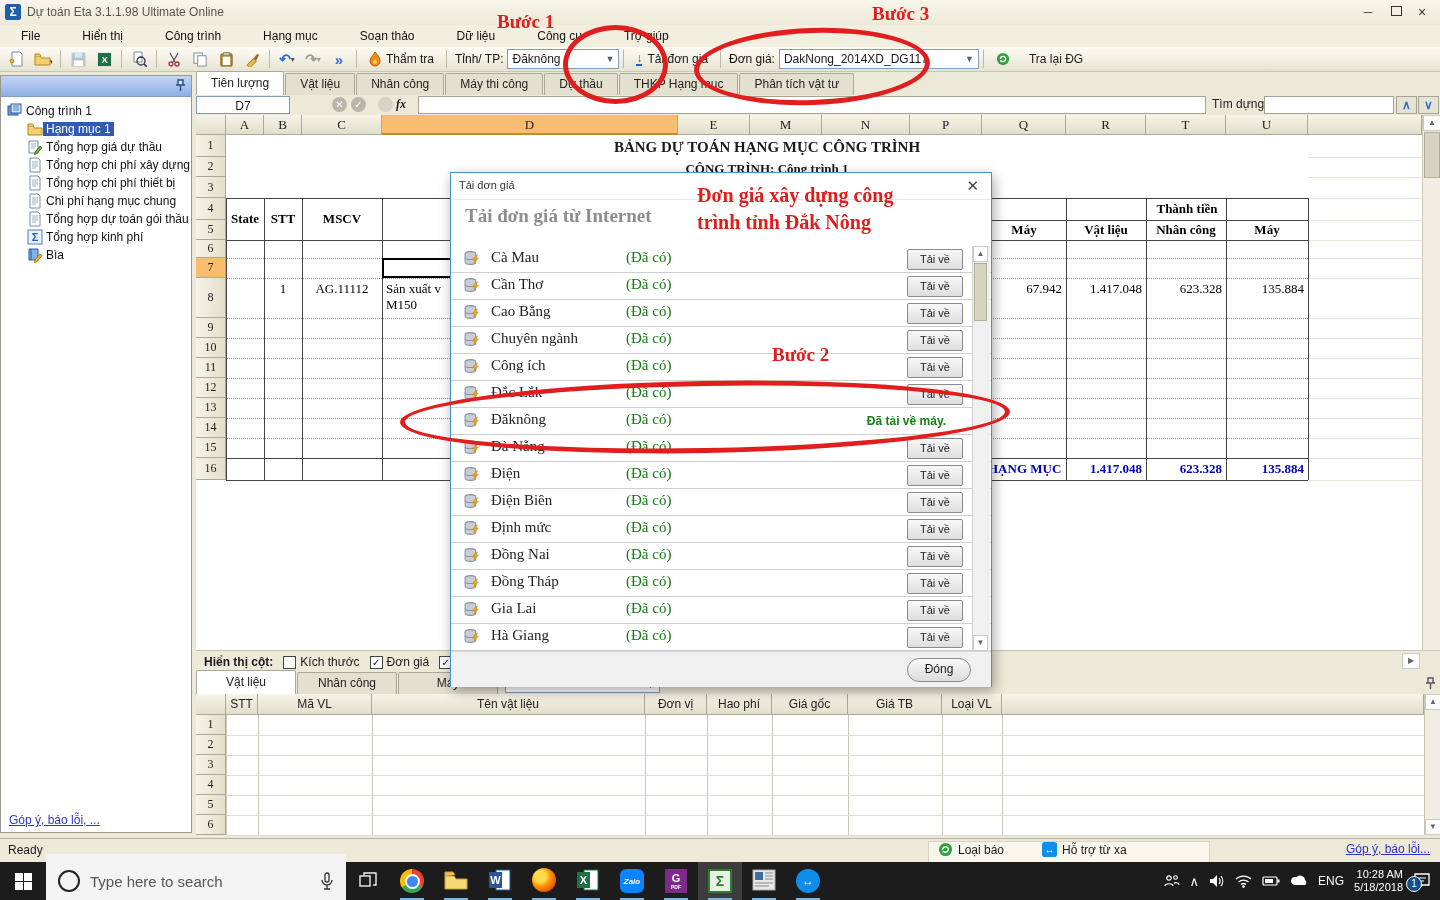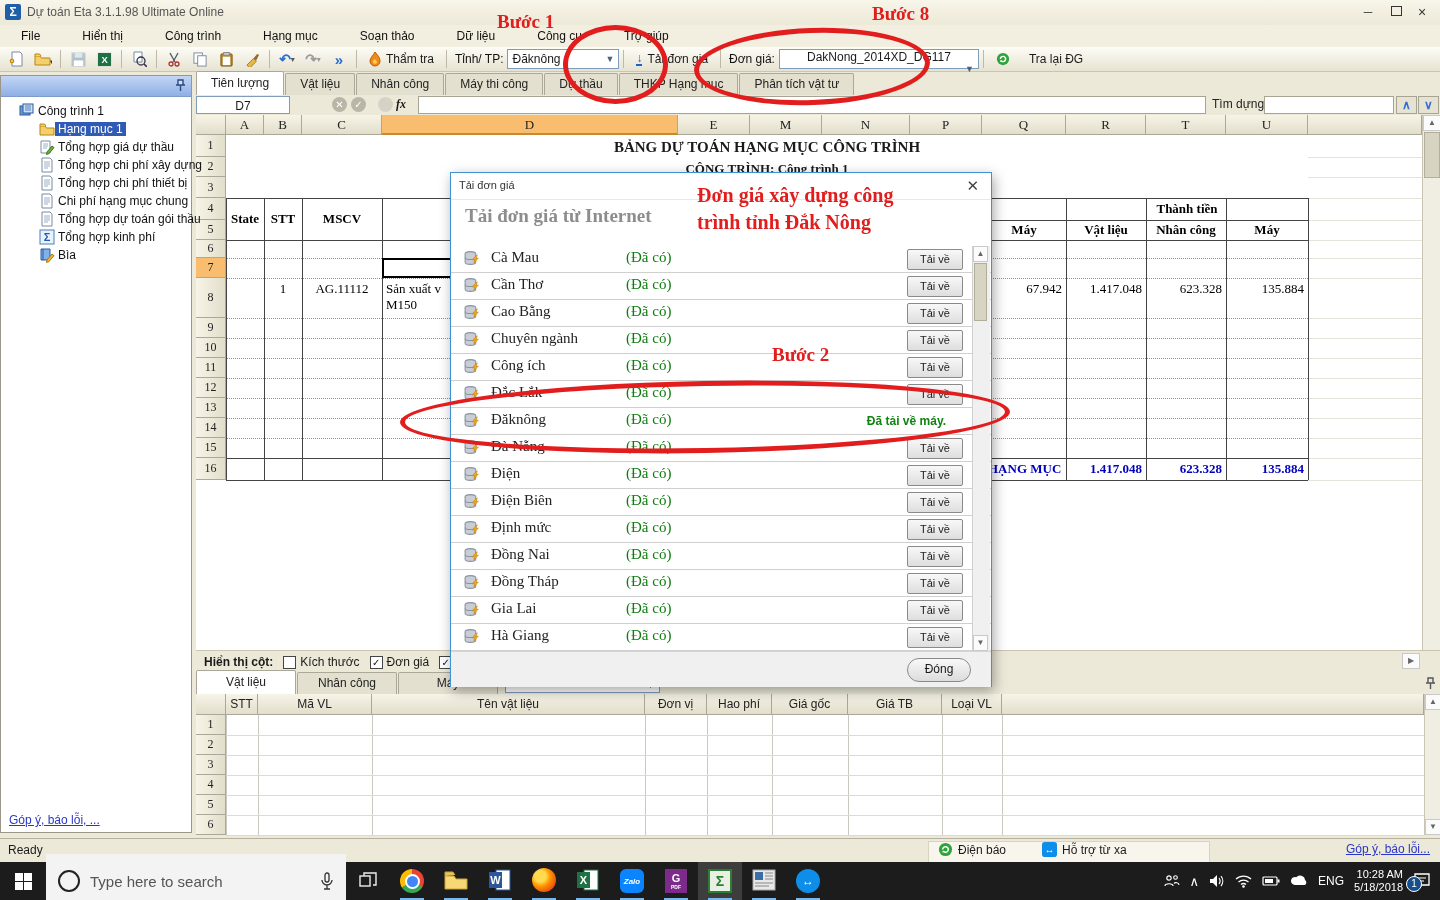--- a/index.html
+++ b/index.html
@@ -43,21 +43,21 @@
   .bline{background:#444;}
   .dotline{border-top:1px dotted #909090;height:0;}
   .faintline{background:#e4e4da;height:1px;}
   .hdrtxt{font-family:"Liberation Serif",serif;font-weight:bold;font-size:13px;display:flex;align-items:center;justify-content:center;color:#000;}
   .celltxt{font-family:"Liberation Serif",serif;font-size:13px;color:#000;}
   .blueval{color:#0000bf;font-weight:bold;}
 
   
   .sidebar{left:0;top:75px;width:192px;height:758px;background:#fff;border:1px solid #9a978a;box-sizing:border-box;}
   .sidehdr{left:0;top:0;width:190px;height:20px;background:linear-gradient(#c3d5f5,#8fb0e4);border-bottom:1px solid #7d9cc9;}
-  .tree-item{position:absolute;left:0;height:18px;display:flex;align-items:center;white-space:nowrap;margin-left:12px;}
+  .tree-item{position:absolute;left:0;height:18px;display:flex;align-items:center;white-space:nowrap;}
   .tree-label{padding:0 3px;font-size:12px;color:#111;}
   .tree-label.sel{background:#2f5bb7;color:#fff;}
   .link{color:#2a36c8;text-decoration:underline;font-size:12px;}
 
   
   .dialog{left:450px;top:172px;width:540px;height:513px;background:#fff;border:1px solid #4090d4;box-shadow:2px 4px 12px rgba(0,0,0,.35);z-index:50;}
   .dlg-title{left:0;top:0;width:100%;height:26px;background:#fff;border-bottom:1px solid #e8e8e8;}
   .dlg-heading{left:14px;top:32px;font-family:"Liberation Serif",serif;font-weight:bold;font-size:19px;color:#8d8d8d;}
   .dlist{left:0;top:73px;width:540px;height:405px;overflow:hidden;background:#fff;}
   .drow{position:relative;height:26px;border-bottom:1px solid #cfcfcf;}
@@ -207,21 +207,21 @@
         <span>Đăknông</span>
         <span class="arr">▼</span>
       </div>
       <div class="tsep"></div>
       <div class="tbtn-lab">
         <span style="color:#1a62c5;font-weight:bold;border-bottom:2px solid #1a62c5;line-height:11px;">↓</span>
         <span style="margin-left:5px;">Tải đơn giá</span>
       </div>
       <div class="tsep"></div>
       <span class="tlabel">Đơn giá:</span>
-      <div class="combo" style="width: 200px; flex-direction: column;">
+      <div class="combo" style="width: 200px;">
         <span>DakNong_2014XD_DG117</span>
         <span class="arr">▼</span>
       </div>
       <div class="tsep"></div>
       <div class="tbtn-lab">
         <svg width="14" height="14" viewBox="0 0 16 16">
           <circle cx="8" cy="8" r="7" fill="#2fa43c"></circle>
           <path d="M5 8a3 3 0 1 1 1 2.2" stroke="#fff" stroke-width="1.6" fill="none"></path>
           <path d="M4.5 11.5l.6-2.4 2.3.9z" fill="#fff"></path>
         </svg>
@@ -691,40 +691,40 @@
       <div class="sbtn" style="width:15px;">▲</div>
       <div class="thumb" style="width:13px;height:58px;margin:1px;"></div>
       <div class="sbtn" style="width:15px;position:absolute;bottom:0;">▼</div>
     </div>
     <div class="abs dlg-footer">
       <div class="dlg-close-btn">Đóng</div>
     </div>
   </div>
 
   <div class="abs red" style="left:497px;top:11px;font-size:19px;">Bước 1</div>
-  <div class="abs red" style="left:872px;top:3px;font-size:19px;">Bước 8</div>
+  <div class="abs red" style="left:872px;top:3px;font-size:19px;">Bước 3</div>
   <div class="abs red" style="left:772px;top:344px;font-size:19px;z-index:110;">Bước 2</div>
   <div class="abs rellipse" style="left:563px;top:25px;width:95px;height:69px;"></div>
   <div class="abs rellipse" style="left:694px;top:28px;width:226px;height:67px;transform:rotate(-2deg);"></div>
   <div class="abs rellipse" style="left:400px;top:381px;width:600px;height:62px;transform:rotate(-1deg);"></div>
   <div class="abs red" style="left:697px;top:182px;width:250px;font-size:20px;line-height:27px;z-index:110;">
     <div>Đơn giá xây dựng công</div>
     <div>trình tỉnh Đắk Nông</div>
   </div>
 
   <div class="abs statusbar">
     <span class="abs" style="left:8px;top:4px;">Ready</span>
     <span class="abs" style="left:928px;top:2px;width:280px;height:20px;background:#f7f5ec;border:1px solid #d8d4c0;"></span>
     <span class="abs" style="left:938px;top:3px;display:flex;align-items:center;">
       <svg width="15" height="15" viewBox="0 0 16 16">
           <circle cx="8" cy="8" r="7" fill="#2fa43c"></circle>
           <path d="M5 8a3 3 0 1 1 1 2.2" stroke="#fff" stroke-width="1.6" fill="none"></path>
           <path d="M4.5 11.5l.6-2.4 2.3.9z" fill="#fff"></path>
         </svg>
-      <span style="margin-left:5px;">Điện báo</span>
+      <span style="margin-left:5px;">Loại báo</span>
     </span>
     <span class="abs" style="left:1042px;top:3px;display:flex;align-items:center;">
       <svg width="15" height="15" viewBox="0 0 16 16">
           <rect x="0" y="0" width="16" height="16" rx="3" fill="#0e8ee9"></rect>
           <text x="8" y="12" font-size="10" text-anchor="middle" fill="#fff">↔</text>
         </svg>
       <span style="margin-left:5px;">Hỗ trợ từ xa</span>
     </span>
     <a class="abs link" style="right:10px;top:3px;">Góp ý, báo lỗi...</a>
   </div>

